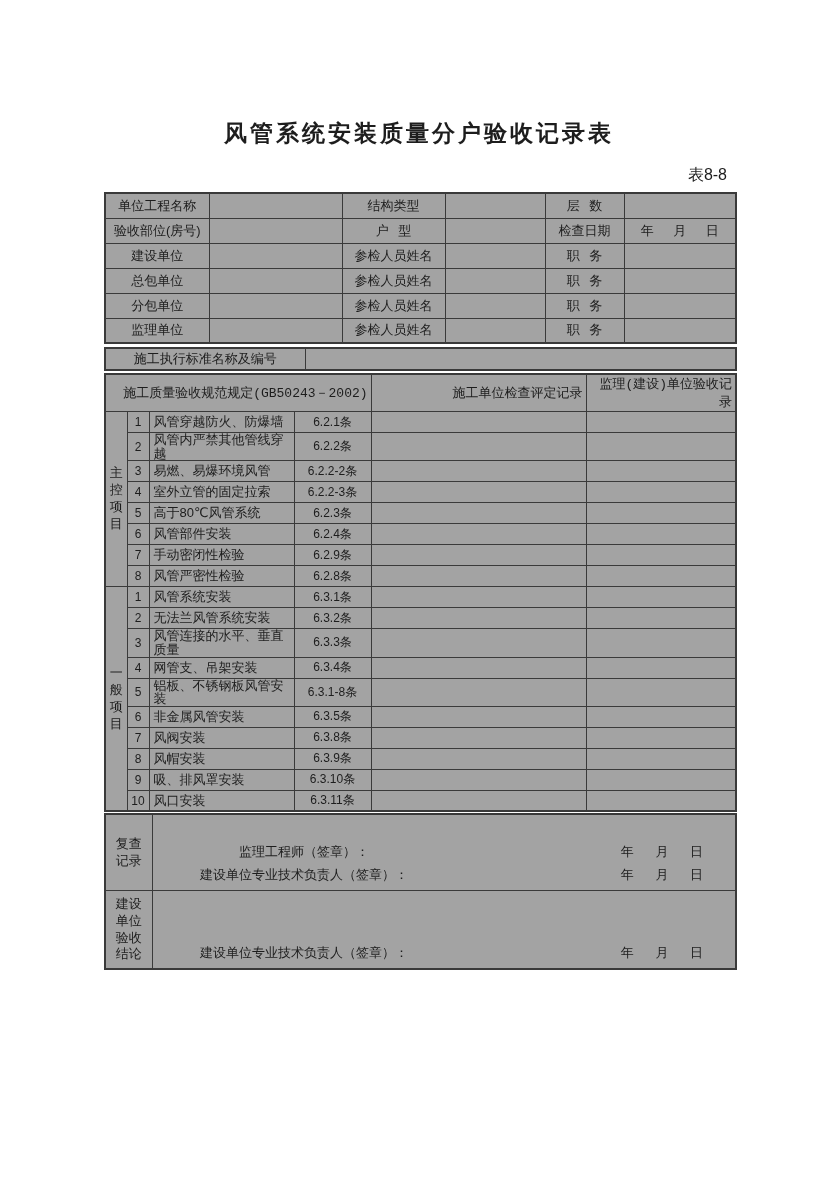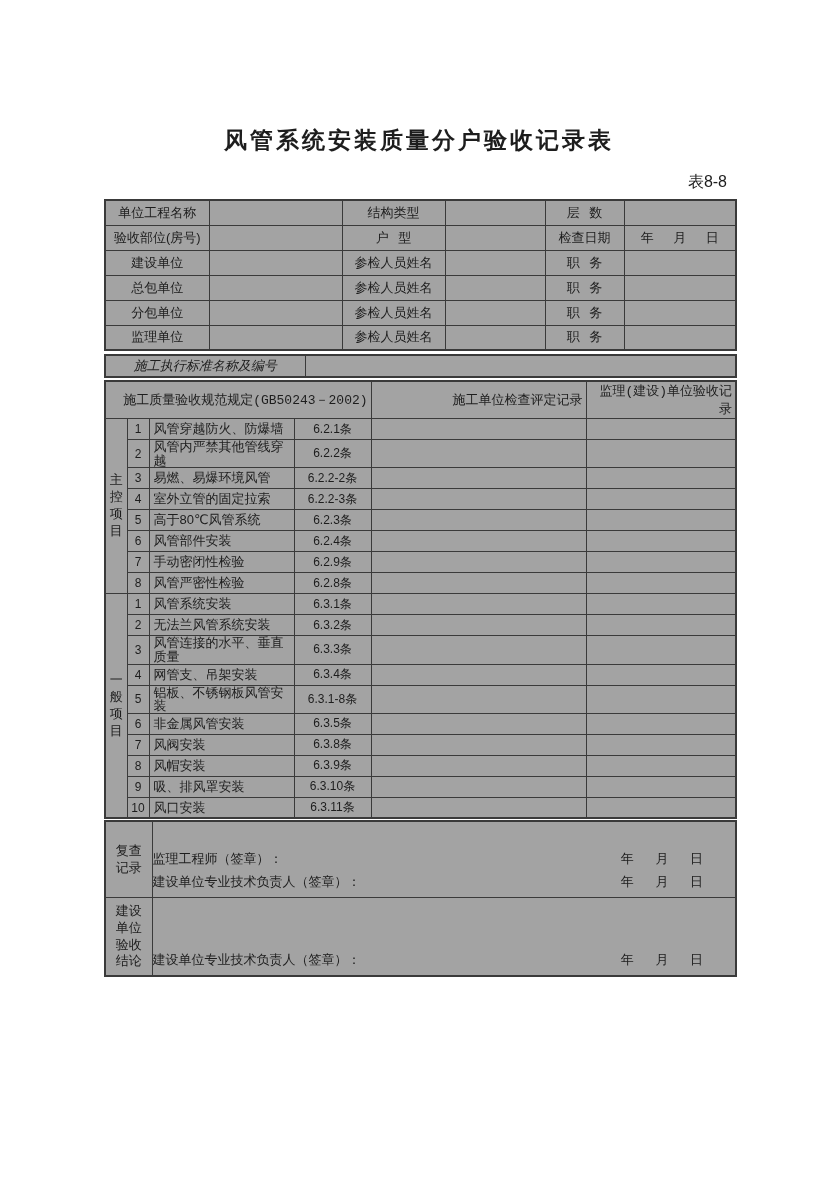--- a/index.html
+++ b/index.html
@@ -2,58 +2,58 @@
 <html><head>
 <meta charset="utf-8">
 <style>
   html,body{margin:0;padding:0;background:#fff;}
   .page{
     position:relative;width:838px;height:1186px;background:#fff;
     font-family:"Liberation Sans","DejaVu Sans",sans-serif;
     color:#1d1d1d;overflow:hidden;
   }
   .title{
-    margin:11px;padding-top:114px;text-align:center;
+    margin:4px;padding-top:114px;text-align:center;
     font-size:23px;font-weight:bold;letter-spacing:3px;
   }
   .table-no{
     width:633px;margin:16px 0 6px 104px;text-align:right;
     padding-right:10px;box-sizing:border-box;font-size:16px;
   }
   .wrap{width:633px;margin-left:104px;}
   table{border-collapse:collapse;table-layout:fixed;width:631px;background:#a3a3a3;}
   table{border:2px solid #3a3a3a;}
   td,th{border:1px solid #3a3a3a;padding:0 3px;box-sizing:border-box;
         font-size:13px;font-weight:normal;overflow:hidden;}
   
   .info td{height:25px;text-align:center;}
   .info .lbl{word-spacing:6px;}
   .info .val{word-spacing:16px;}
   
   .std{margin-top:3px;}
-  .std td{height:22px;font-style:italic;}
+  .std td{height:22px;}
   .std .std-label{text-align:center;}
   
   .check{margin-top:2px;}
   .check th{height:22px;text-align:right;font-family:Liberation Mono, monospace;}
   .check td{height:21px;}
   .check td.no{text-align:center;font-size:12px;}
   .check td.name{text-align:left;padding-left:4px;line-height:1.05;}
   .check td.clause{text-align:center;font-size:12px;}
   .vlabel{white-space:pre-line;text-align:center;vertical-align:middle;
           line-height:1.3;padding:0 1px;}
   
   .footer{margin-top:1px;}
   .footer tr:nth-child(1) td{height:76px;}
   .footer tr:nth-child(2) td{height:79px;}
   .footer tr:nth-child(3) td{height:49px;}
   .footer tr:nth-child(4) td{height:61px;}
   .fcontent{vertical-align:bottom;padding:0 0 4px 0;}
   .sig-row{display:flex;align-items:baseline;line-height:23px;}
-  .sig-label{width:52%;text-align:left;font-family:Liberation Serif, serif;}
+  .sig-label{width:52%;text-align:center;font-family:Liberation Serif, serif;}
   .sig-date{margin-left:auto;margin-right:32px;word-spacing:18px;}
 </style>
 </head>
 <body>
 
 <div class="page">
 
   <h1 class="title">风管系统安装质量分户验收记录表</h1>
 
   <div class="table-no">表8-8</div>

